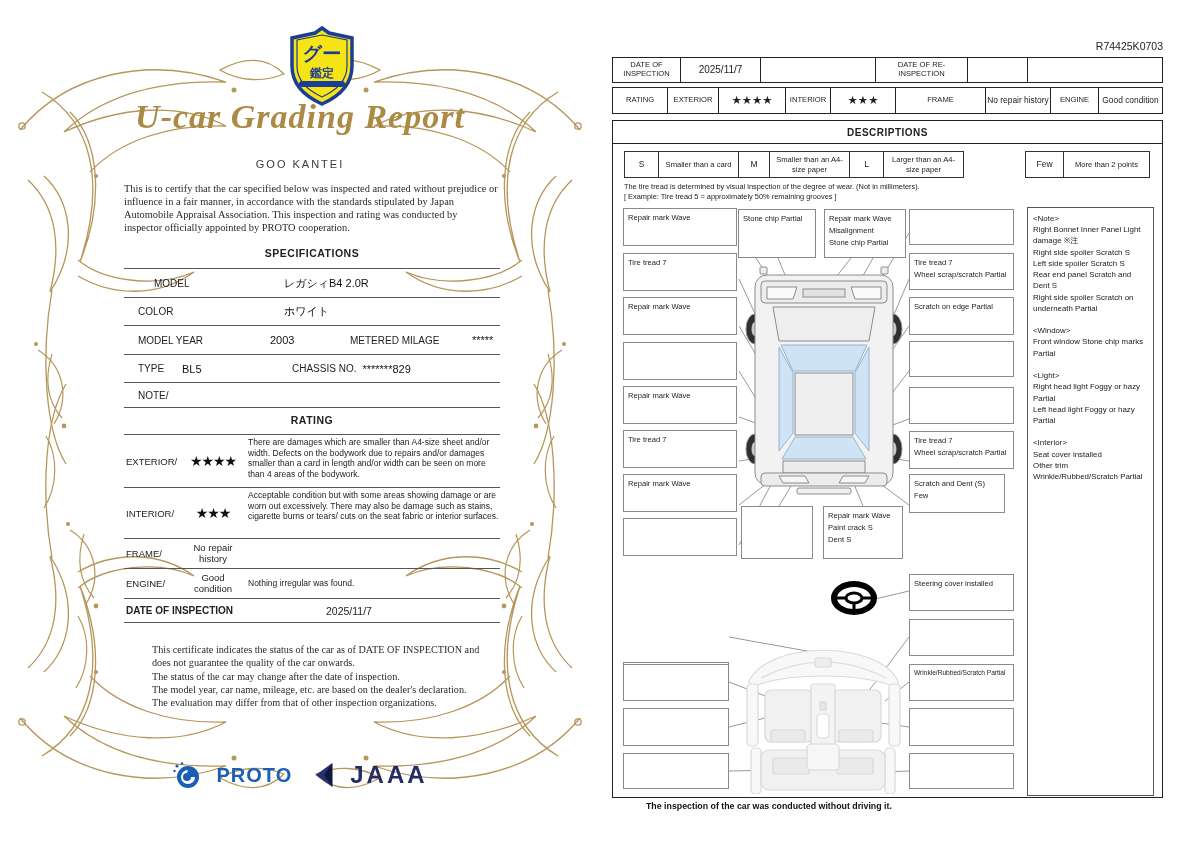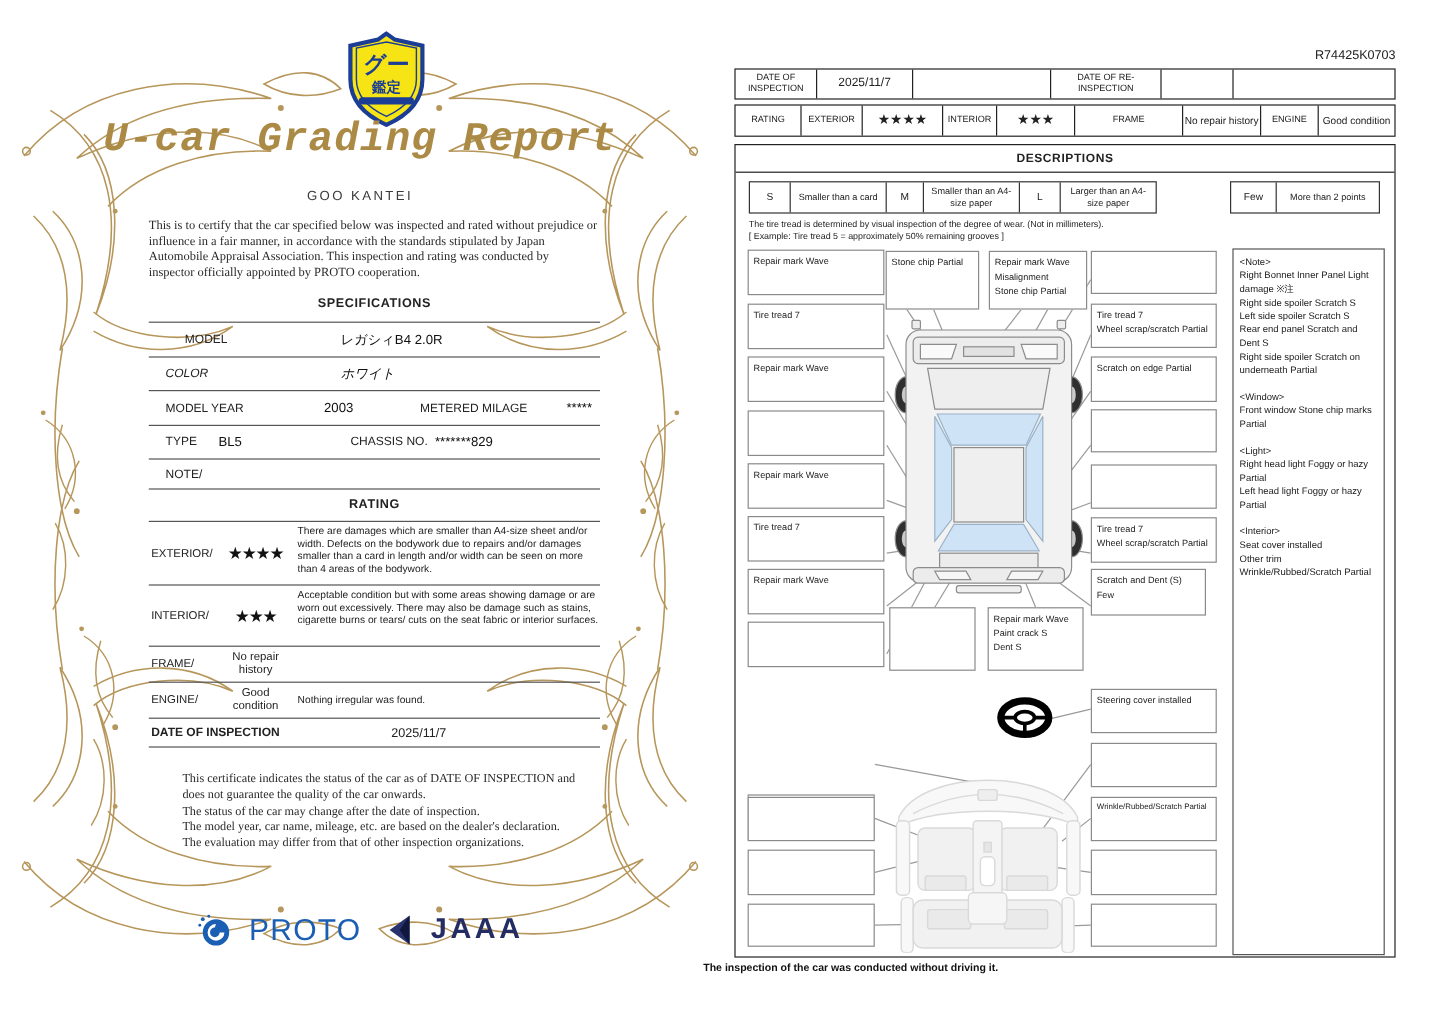--- a/index.html
+++ b/index.html
@@ -3,21 +3,21 @@
 <meta charset="utf-8">
 <style>
   html,body{margin:0;padding:0;background:#fff;}
   .canvas{position:relative;width:1200px;height:848px;background:#fff;overflow:hidden;
           font-family:"Liberation Sans",sans-serif;color:#222;}
   .abs{position:absolute;}
   
   .lpage{position:absolute;left:0;top:0;width:600px;height:848px;}
   .flourish{position:absolute;inset:0;pointer-events:none;}
   .cert-title{position:absolute;left:40px;top:98px;width:520px;text-align:center;
-      font-family:Liberation Mono, monospace;font-style:italic;font-weight:bold;
+      font-family:Liberation Serif, serif;font-style:italic;font-weight:bold;
       font-size:34px;color:#ab8a45;letter-spacing:1px;}
   .goo{position:absolute;left:40px;top:158px;width:520px;text-align:center;
       font-size:11px;letter-spacing:2px;color:#3a3a3a;}
   .intro{position:absolute;left:124px;top:182px;width:374px;
       font-family:"Liberation Serif",serif;font-size:10.4px;line-height:1.26;color:#2a2a2a;}
   .sec-head{position:absolute;left:124px;width:376px;text-align:center;
       font-size:10.5px;font-weight:700;letter-spacing:.5px;color:#222;}
   .spec{position:absolute;left:124px;top:268px;width:376px;font-size:10px;}
   .spec-row{display:flex;align-items:center;border-top:1px solid #555;box-sizing:border-box;}
   .spec-row:last-child{border-bottom:1px solid #555;}
@@ -28,21 +28,21 @@
   .rat-row:last-child{border-bottom:1px solid #555;}
   .rat-lab{width:58px;font-size:9.5px;display:flex;align-items:center;padding-left:2px;box-sizing:border-box;}
   .rat-val{width:62px;display:flex;align-items:center;justify-content:center;text-align:center;
       font-size:9.5px;line-height:1.15;}
   .stars-big{font-size:14px;letter-spacing:-1px;color:#111;}
   .rat-desc{flex:1;font-size:8.5px;line-height:1.24;padding:2px 0 2px 4px;color:#1c1c1c;}
   .cert-footer{position:absolute;left:152px;top:643px;width:334px;
       font-family:"Liberation Serif",serif;font-size:10.2px;line-height:1.3;color:#2a2a2a;white-space:pre-line;}
   .logos{position:absolute;left:0;top:760px;width:600px;display:flex;justify-content:center;
       align-items:center;gap:14px;}
-  .proto-text{font-size:25px;font-weight:400;color:#1b5fb5;letter-spacing:1px;}
+  .proto-text{font-size:20px;font-weight:700;color:#1b5fb5;letter-spacing:1px;}
   .jaaa-text{font-size:24px;font-weight:800;color:#232c63;letter-spacing:3px;}
   
   .rpage{position:absolute;left:0;top:0;width:1200px;height:848px;}
   .r-title{position:absolute;left:612px;top:36px;width:551px;text-align:center;
       font-size:10.5px;font-weight:600;letter-spacing:.4px;}
   .r-no{position:absolute;left:612px;top:40px;width:551px;text-align:right;font-size:10.5px;}
   .tbl{position:absolute;left:612px;width:551px;display:flex;border:1.4px solid #222;
       box-sizing:border-box;background:#fff;}
   .tbl .cell{border-right:1px solid #222;display:flex;align-items:center;justify-content:center;
       text-align:center;box-sizing:border-box;line-height:1.15;}
@@ -59,21 +59,21 @@
   .legend .cell{border-right:1px solid #333;display:flex;align-items:center;justify-content:center;
       text-align:center;font-size:7.6px;line-height:1.2;box-sizing:border-box;padding:0 2px;}
   .legend .cell:last-child{border-right:none;}
   .legend .code{font-size:8.5px;}
   .tread{position:absolute;left:11px;font-size:7.4px;color:#222;line-height:1.3;}
   .abox{position:absolute;border:1px solid #8a8a8a;background:#fff;font-size:7.6px;
       line-height:1.55;padding:3px 4px;white-space:pre-line;box-sizing:border-box;color:#1c1c1c;overflow:hidden;}
   .notes{position:absolute;left:414px;top:86px;width:127px;height:589px;border:1.5px solid #555;
       box-sizing:border-box;padding:5px 5px;font-size:7.9px;line-height:1.42;white-space:pre-line;color:#1a1a1a;}
   .leader{position:absolute;left:0;top:0;pointer-events:none;}
-  .r-footer{position:absolute;left:586px;top:801px;width:551px;font-size:8.8px;font-weight:700;color:#111;}
+  .r-footer{position:absolute;left:646px;top:801px;width:551px;font-size:8.8px;font-weight:700;color:#111;}
 </style>
 </head>
 <body>
 
 <div class="canvas">
 
   <div class="lpage">
 
     <svg class="flourish" width="600" height="848" viewBox="0 0 600 848">
       <defs>
@@ -117,21 +117,21 @@
     <div class="goo">GOO KANTEI</div>
     <div class="intro">This is to certify that the car specified below was inspected and rated without prejudice or influence in a fair manner, in accordance with the standards stipulated by Japan Automobile Appraisal Association. This inspection and rating was conducted by inspector officially appointed by PROTO cooperation.</div>
 
     <div class="sec-head" style="top:247px;">SPECIFICATIONS</div>
 
     <div class="spec">
       <div class="spec-row" style="height:29px;">
         <span class="lab" style="padding-left:30px;width:130px;">MODEL</span>
         <span class="val">レガシィB4 2.0R</span>
       </div>
-      <div class="spec-row" style="height:28px;font-style:italic;">
+      <div class="spec-row" style="height:28px;">
         <span class="lab" style="padding-left:14px;width:146px;">COLOR</span>
         <span class="val">ホワイト</span>
       </div>
       <div class="spec-row" style="height:29px;">
         <span class="lab" style="padding-left:14px;width:132px;">MODEL YEAR</span>
         <span class="val" style="width:80px;">2003</span>
         <span class="lab" style="width:110px;">METERED MILAGE</span>
         <span class="val" style="padding-left:12px;">*****</span>
       </div>
       <div class="spec-row" style="height:28px;">

